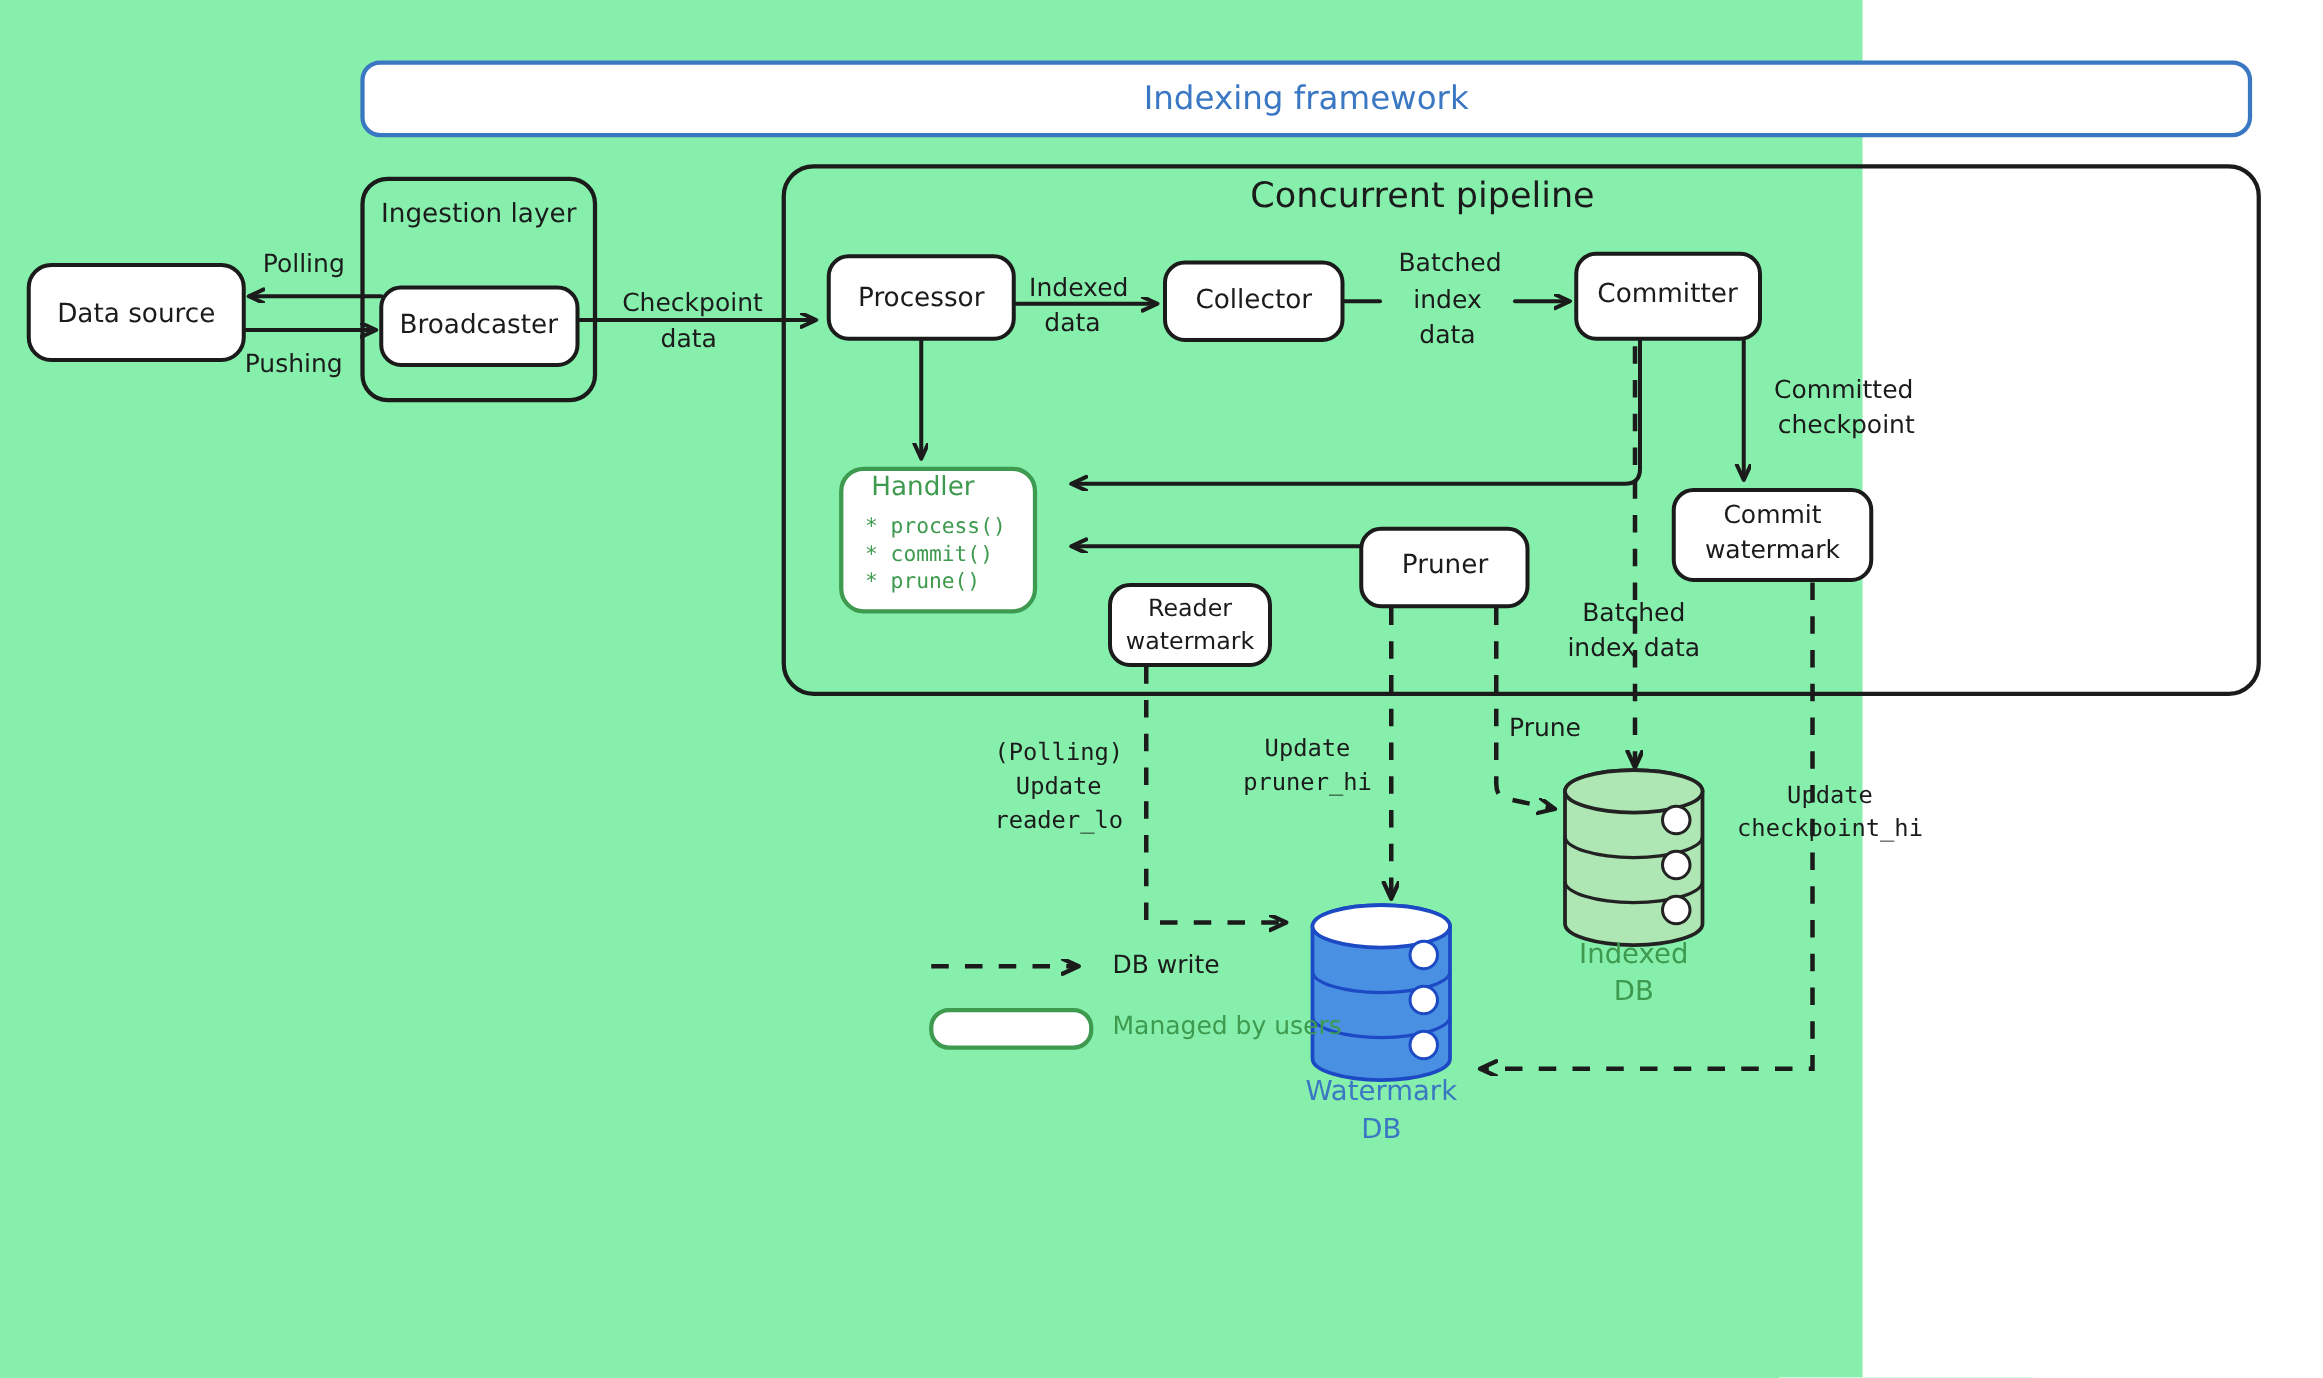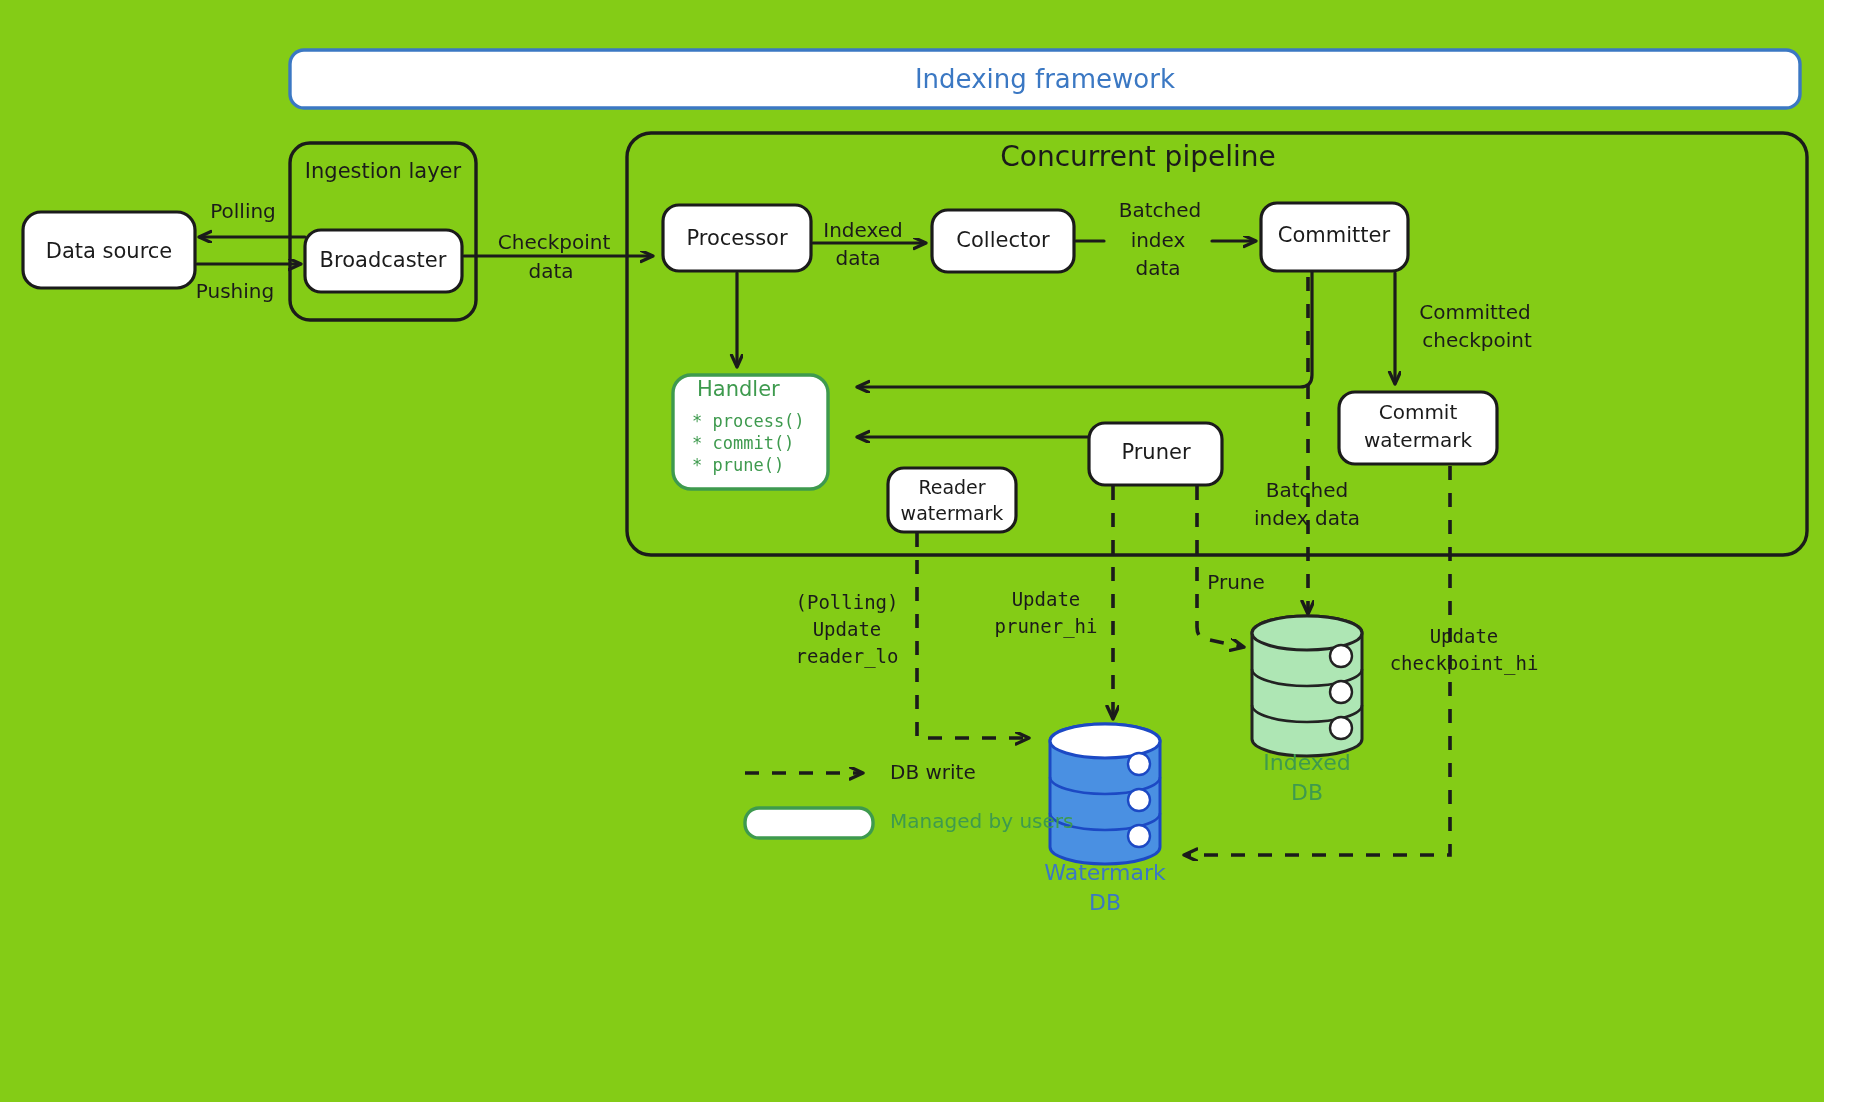--- a/index.html
+++ b/index.html
@@ -1,18 +1,18 @@
 <!DOCTYPE html>
 <html><head>
 <meta charset="utf-8">
 <style>
   html,body{margin:0;padding:0;background:#ffffff;}
   body{width:1858px;height:1102px;overflow:hidden;
        font-family:"DejaVu Sans",sans-serif;}
-  #stage{position:relative;width:1824px;height:1102px;background:#84cc16;}
+  #stage{position:relative;width:1490px;height:1102px;background:#86efac;}
   svg#diagram{position:absolute;left:0;top:0;width:1858px;height:1102px;}
 
   .hand{font-family:"DejaVu Sans",sans-serif;font-weight:400;}
   .mono{font-family:"DejaVu Sans Mono",monospace;}
 
   text{dominant-baseline:middle;}
   .t-black{fill:#1b1b1b;}
   .t-green{fill:#3e9a4e;}
   .t-blue{fill:#3b78c3;}
 

